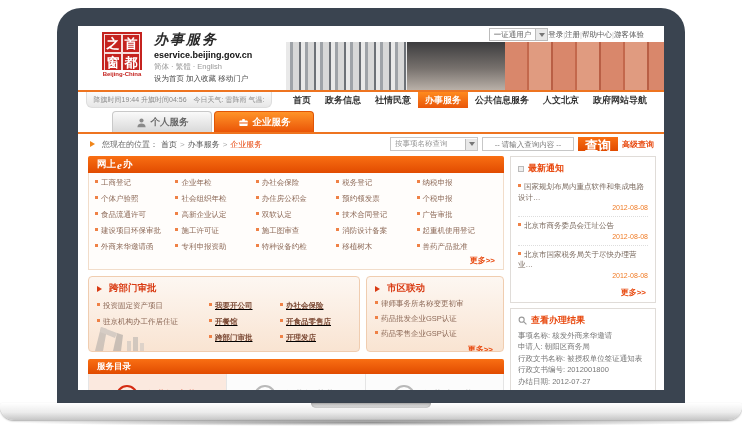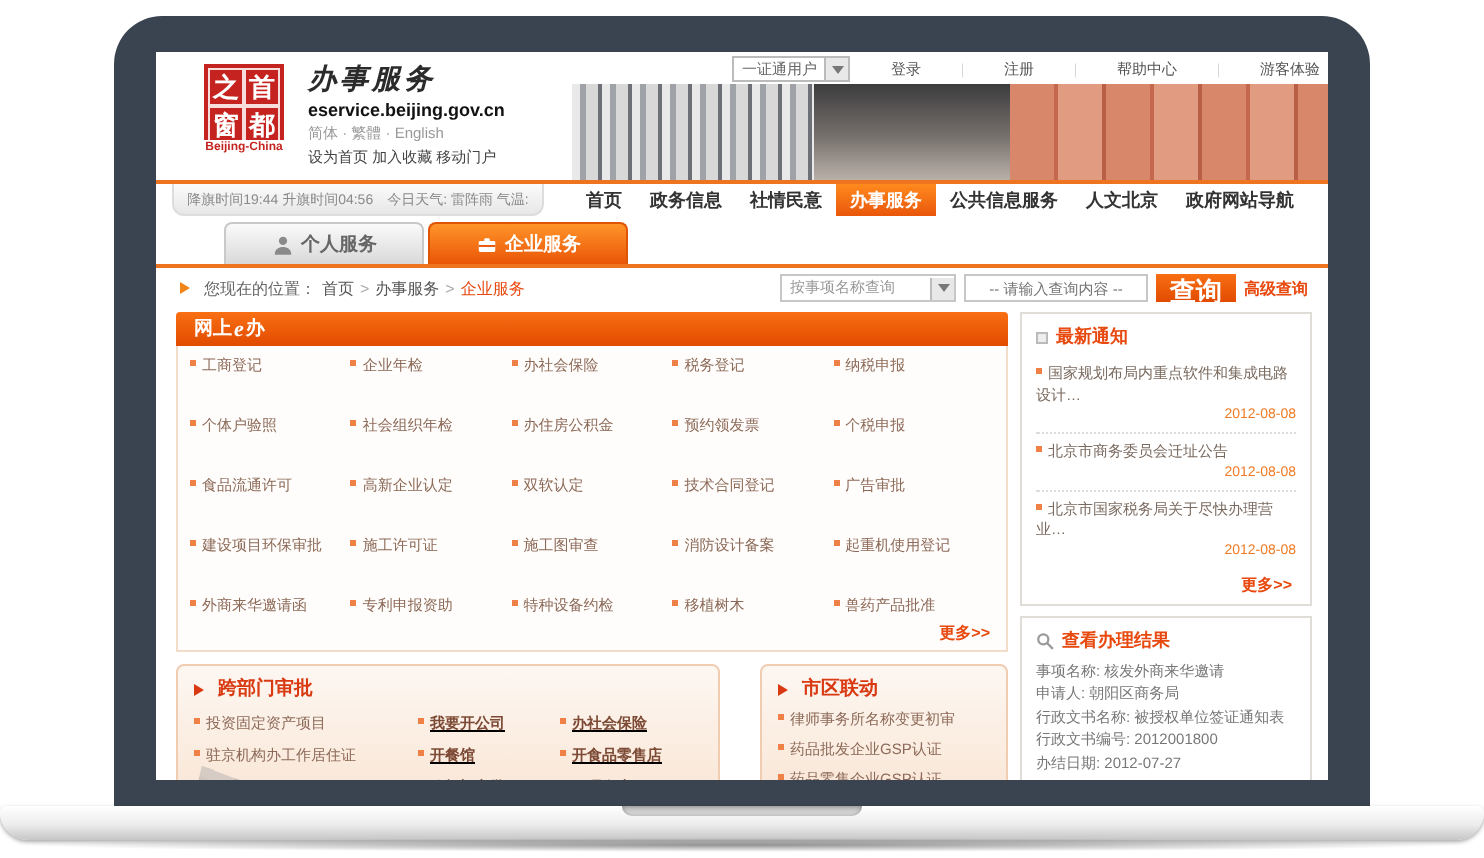--- a/index.html
+++ b/index.html
@@ -29,22 +29,22 @@
   .logo-sq span { color:#fff; font-size:13px; line-height:17px;
     font-family:"Liberation Serif","DejaVu Serif",serif; font-weight:bold;
     border:0.5px solid rgba(255,255,255,.85); }
   .logo-cap { font-size:6px; color:#c5231f; font-weight:bold; margin-top:1px; }
   .title-block { position:absolute; left:76px; top:5px; width:130px; }
   .site-title { font-size:14px; font-weight:bold; font-style:italic; color:#2b2b2b;
     font-family:"Liberation Serif","DejaVu Serif",serif; letter-spacing:2px; }
   .site-domain { font-size:9px; font-weight:bold; color:#111; margin-top:1px; }
   .lang { font-size:7.5px; color:#999; margin-top:2px; cursor:pointer; }
   .quick { font-size:7.5px; color:#444; margin-top:2px; cursor:pointer; }
-  .userbar { position:absolute; right:4px; top:2px; display:flex; align-items:center; gap:20px;
-    font-size:7.5px; color:#555;font-family:Liberation Serif, serif; }
+  .userbar { position:absolute; right:20px; top:2px; display:flex; align-items:center; gap:0;
+    font-size:7.5px; color:#555; }
   .user-select { display:inline-flex; align-items:center; border:1px solid #bbb; background:#fff;
     height:13px; padding-left:4px; cursor:pointer; color:#666; }
   .dd-arrow { width:12px; height:11px; margin-left:4px; background:#e8e8e8; border-left:1px solid #bbb;
     display:inline-flex; align-items:center; justify-content:center; }
   .dd-arrow:after { content:""; border:3px solid transparent; border-top:4px solid #777; margin-top:3px; }
   .userbar a { color:#555; text-decoration:none; cursor:pointer; }
   .userbar .bar { color:#ccc; }
   .banner { position:absolute; left:208px; right:0; top:16px; bottom:0; display:flex; overflow:hidden; }
   .banner .b1 { width:32%; background:repeating-linear-gradient(90deg,#e9e9e9 0 4px,#9fa3a8 4px 7px,#d8d8d8 7px 13px,#6d7177 13px 15px); }
   .banner .b2 { width:26%; background:linear-gradient(180deg,#3c3c3e,#77716d 55%,#b9b0a8); }
@@ -88,28 +88,28 @@
 
   
   .content { display:flex; gap:6px; padding:2px 8px 0 10px; background:#fff; }
   .col-left { width:416px; }
   .col-right { flex:1; }
 
   .sec-bar { height:17px; background:linear-gradient(#f96f13,#e14b00); color:#fff; font-weight:bold;
     font-size:9.5px; display:flex; align-items:center; padding-left:9px; border-radius:2px 2px 0 0; }
   .sec-bar i { font-style:italic; font-family:"Liberation Serif","DejaVu Serif",serif; font-size:11px; padding:0 1px; }
   .eban-body { border:1px solid #f2ddca; border-top:none; background:#fffdfb; padding:5px 6px 2px 6px; }
-  .eban-grid { display:grid; grid-template-columns:repeat(5,1fr); row-gap:20px; }
+  .eban-grid { display:grid; grid-template-columns:repeat(5,1fr); row-gap:6px; }
   .lnk { font-size:7.5px; color:#8d6a58; cursor:pointer; white-space:nowrap; overflow:hidden; }
   .lnk:before, .blnk:before, .nitem .tt:before { content:""; display:inline-block; width:3px; height:3px;
     background:#ef8146; margin-right:3px; vertical-align:2px; }
   .more { display:block; text-align:right; color:#e8490f; font-weight:bold; font-size:8px;
     padding:3px 2px 1px 0; cursor:pointer; text-decoration:none; }
 
-  .boxes { display:flex; gap:20px; margin-top:6px; }
+  .boxes { display:flex; gap:6px; margin-top:6px; }
   .pbox { position:relative; border:1px solid #f0cdb0; border-radius:4px; overflow:hidden;
     background:linear-gradient(#fdf7f2,#f9e4d2); padding:5px 8px 4px 8px; height:76px; }
   .pbox.b1 { width:272px; }
   .pbox.b2 { flex:1; }
   .pbox h3 { font-size:9.5px; color:#d93a12; display:flex; align-items:center; gap:4px; margin-bottom:4px; }
   .pbox h3:before { content:""; width:0; height:0; border:3px solid transparent; border-left:5px solid #d93a12; }
   .b1-cols { display:flex; position:relative; z-index:1; }
   .b1-left { width:112px; display:flex; flex-direction:column; gap:6px; margin-top:2px; }
   .b1-right { flex:1; display:grid; grid-template-columns:1fr 1fr; row-gap:6px; margin-top:2px;text-decoration:underline; }
   .blnk { font-size:7.5px; color:#7c4a35; font-weight:bold; cursor:pointer; white-space:nowrap; }

